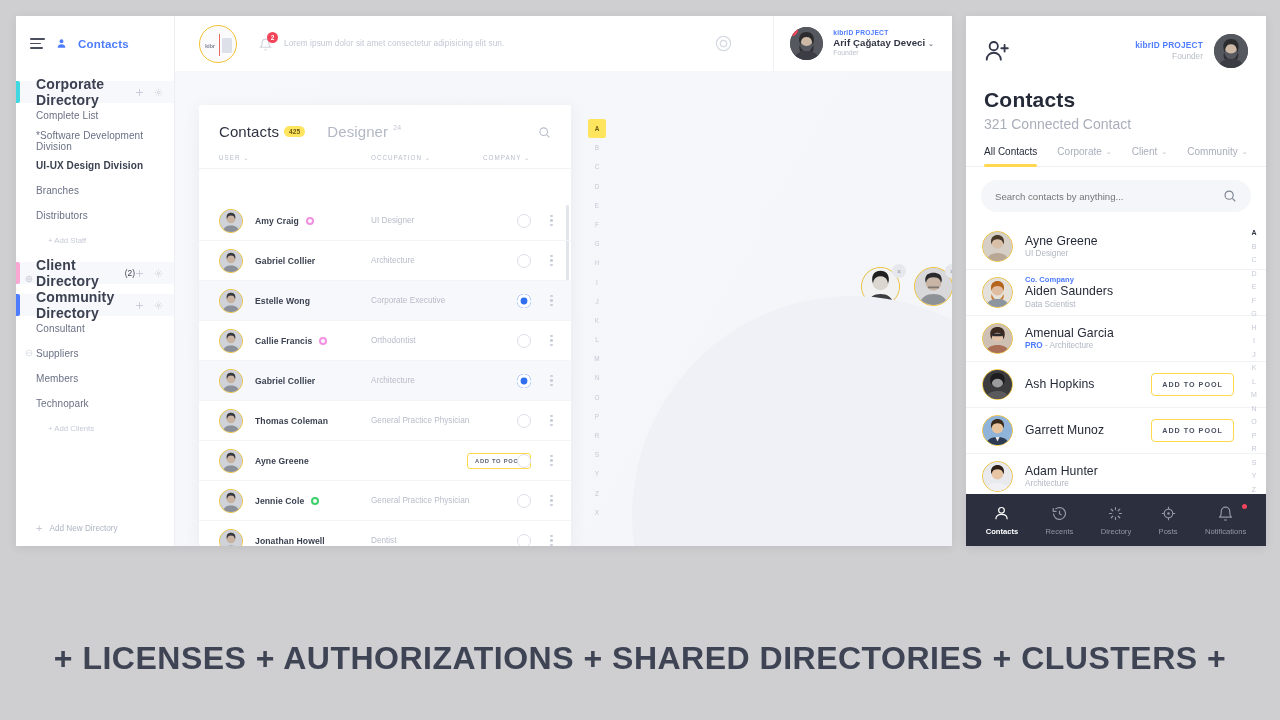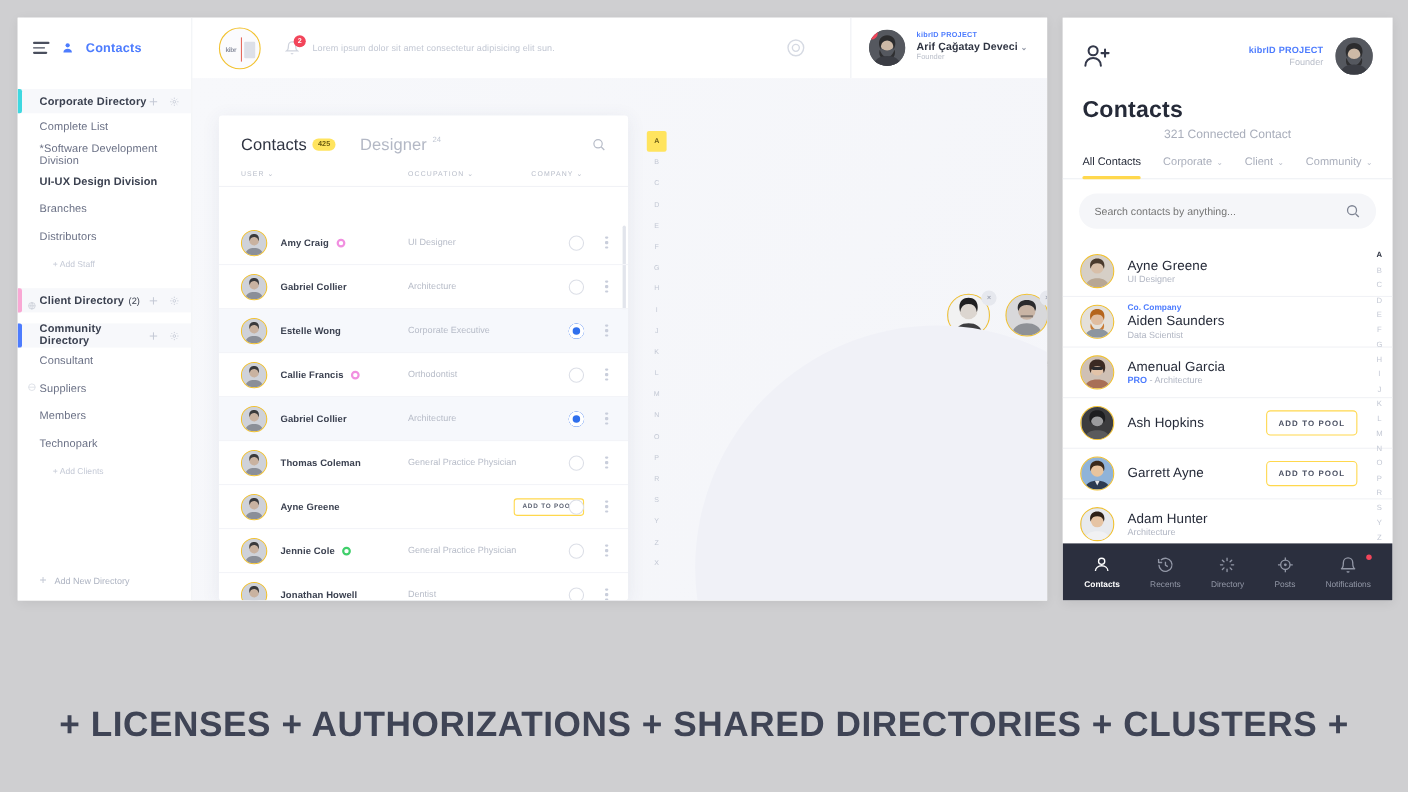--- a/index.html
+++ b/index.html
@@ -33,21 +33,21 @@
   .hamburger i:nth-child(3){ top:9px; width: 13px; }
   .sb-person { color:#4d7cfe; display:flex; align-items:center; }
   .sb-title { color:#4d7cfe; font-size: 11.5px; font-weight: bold; letter-spacing: .2px; }
 
   .sb-body { position:absolute; top:55px; left:0; right:0; bottom:0; }
   .dir-head {
     position: relative; height: 22px; display:flex; align-items:center;
     padding-left: 20px; background:#f7f8fb; margin-top: 10px;
   }
   .dir-head .bar { position:absolute; left:0; top:0; bottom:0; width:4px; border-radius: 0 2px 2px 0;}
-  .dir-head .nm { font-size: 10px; font-weight: bold; color:#3b4150; letter-spacing:.15px; }
+  .dir-head .nm { font-size: 14px; font-weight: bold; color:#3b4150; letter-spacing:.15px; }
   .dir-head .cnt { font-size: 8.4px; color:#3b4150; margin-left:4px; }
   .dir-head .acts { margin-left:auto; display:flex; gap:10px; padding-right:11px; align-items:center; }
   .mini-ic { width: 9px; height: 9px; color:#c3c8d4; display:flex; align-items:center; justify-content:center;}
   .dot-ic { position:absolute; left:9px; top:7px; width:8px; height:8px; }
   .dir-item {
     height: 25px; display:flex; align-items:center; padding-left:20px;
     font-size: 10px; color:#6a7085; letter-spacing:.1px;
   }
   .dir-item.bold { color:#3b4150; font-weight:bold; }
   .dir-add { height: 24px; display:flex; align-items:center; padding-left:32px; font-size:7.8px; color:#c5cad6; }
@@ -190,21 +190,21 @@
     background:#fff; overflow:hidden; box-shadow: 0 2px 10px rgba(0,0,0,0.08);
   }
   .m-top { height: 70px; padding: 0 18px; display:flex; align-items:center; }
   .m-addperson { width:26px; height:26px; color:#33384a; }
   .m-prof { margin-left:auto; display:flex; align-items:center; gap:11px; }
   .m-prof-meta { text-align:right; line-height:1.3; }
   .m-proj { font-size:8.3px; font-weight:bold; color:#4d7cfe; letter-spacing:.2px; }
   .m-role { font-size:8.3px; color:#b9bec9; }
   .m-av { width:34px; height:34px; border-radius:50%; overflow:hidden; background:#5d6068; }
   .m-h1 { padding: 2px 18px 0 18px; font-size: 21px; font-weight:bold; color:#252a38; letter-spacing:.2px; }
-  .m-sub { padding: 4px 18px 0 18px; font-size: 11px; color:#a9aebb;text-align:center; }
+  .m-sub { padding: 4px 18px 0 18px; font-size: 14px; color:#a9aebb; }
   .m-tabs { margin-top: 14px; padding: 0 18px; display:flex; gap: 20px; border-bottom:1px solid #eef0f4; }
   .m-tab { font-size:10px; color:#a9aebb; padding-bottom: 9px; position:relative; display:flex; align-items:center; gap:4px; }
   .m-tab.act { color:#252a38; font-weight:normal; }
   .m-tab.act:after { content:''; position:absolute; left:0; right:0; bottom:-1px; height:2.6px; background:#ffd84d; border-radius:2px; }
   .m-tab .cv { font-size:7px; color:#b9bec9; }
   .m-search {
     margin: 13px 15px 0 15px; height: 32px; border-radius:16px; background:#f5f6f9;
     display:flex; align-items:center; padding: 0 14px;
   }
   .m-search input {
@@ -800,21 +800,21 @@
           <span class="m-av2">
             <svg class="ph" viewBox="0 0 40 40">
               <rect width="40" height="40" fill="#8fb3d9"></rect>
               <circle cx="20" cy="16" r="8" fill="#e8c49e"></circle>
               <path d="M11 13c0-6 4-9 9-9s9 3 9 9c0 3-1 4-1 4s0-7-8-7-8 7-8 7-1-1-1-4z" fill="#3a2a1c"></path>
               <path d="M4 40c1-8 8-11 16-11s15 3 16 11z" fill="#2c3b52"></path>
               <path d="M17 29h6l-3 6z" fill="#e8e8ea"></path>
             </svg>
           </span>
           <div class="m-meta">
-            <div class="m-name">Garrett Ayne</div>
+            <div class="m-name">Garrett Munoz</div>
           </div>
           <span class="m-pool">ADD TO POOL</span>
         </div>
         <div class="m-row">
           <span class="m-av2">
             <svg class="ph" viewBox="0 0 40 40">
               <rect width="40" height="40" fill="#e8eaee"></rect>
               <circle cx="20" cy="16" r="8" fill="#e6c4a4"></circle>
               <path d="M11 13c0-6 4-9 9-9s9 3 9 9c0 2-1 4-1 4s0-7-8-7-8 7-8 7-1-2-1-4z" fill="#2e2118"></path>
               <path d="M4 40c1-8 8-11 16-11s15 3 16 11z" fill="#f1f1f3"></path>

